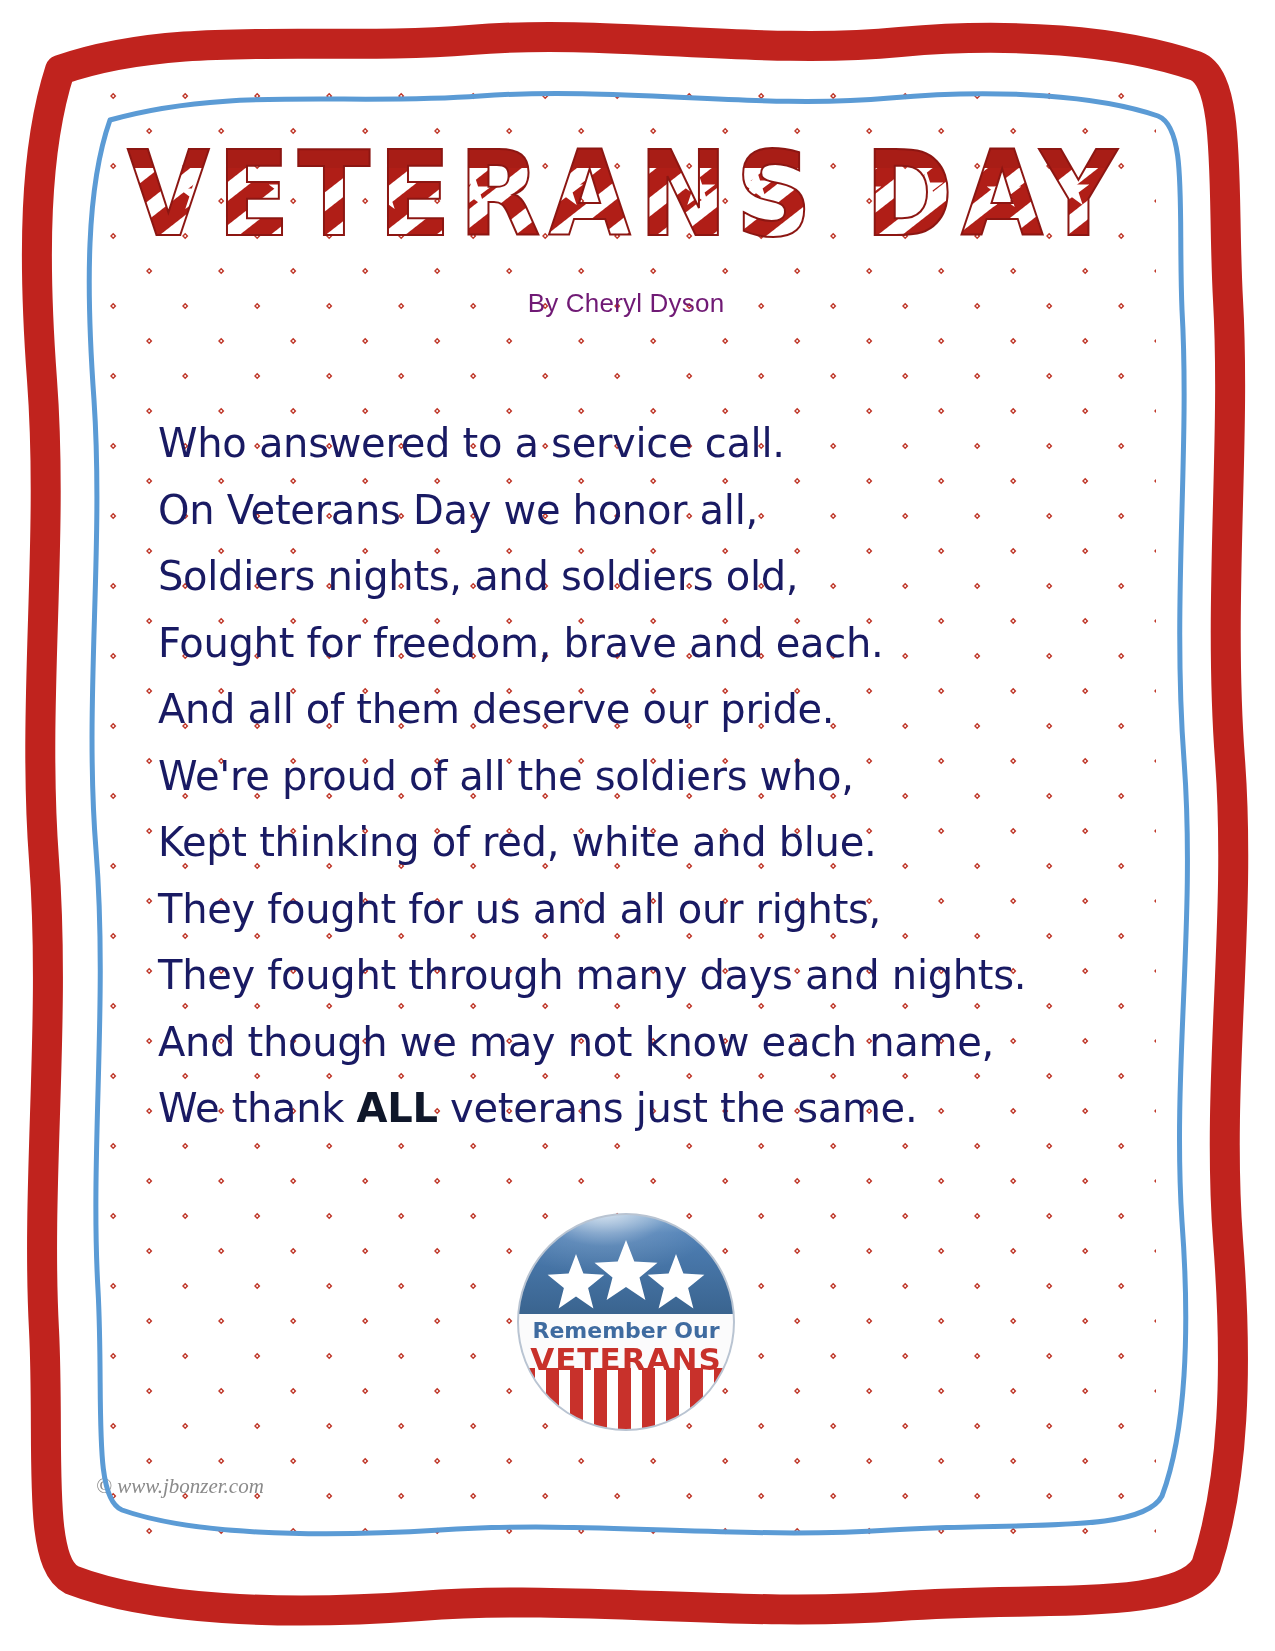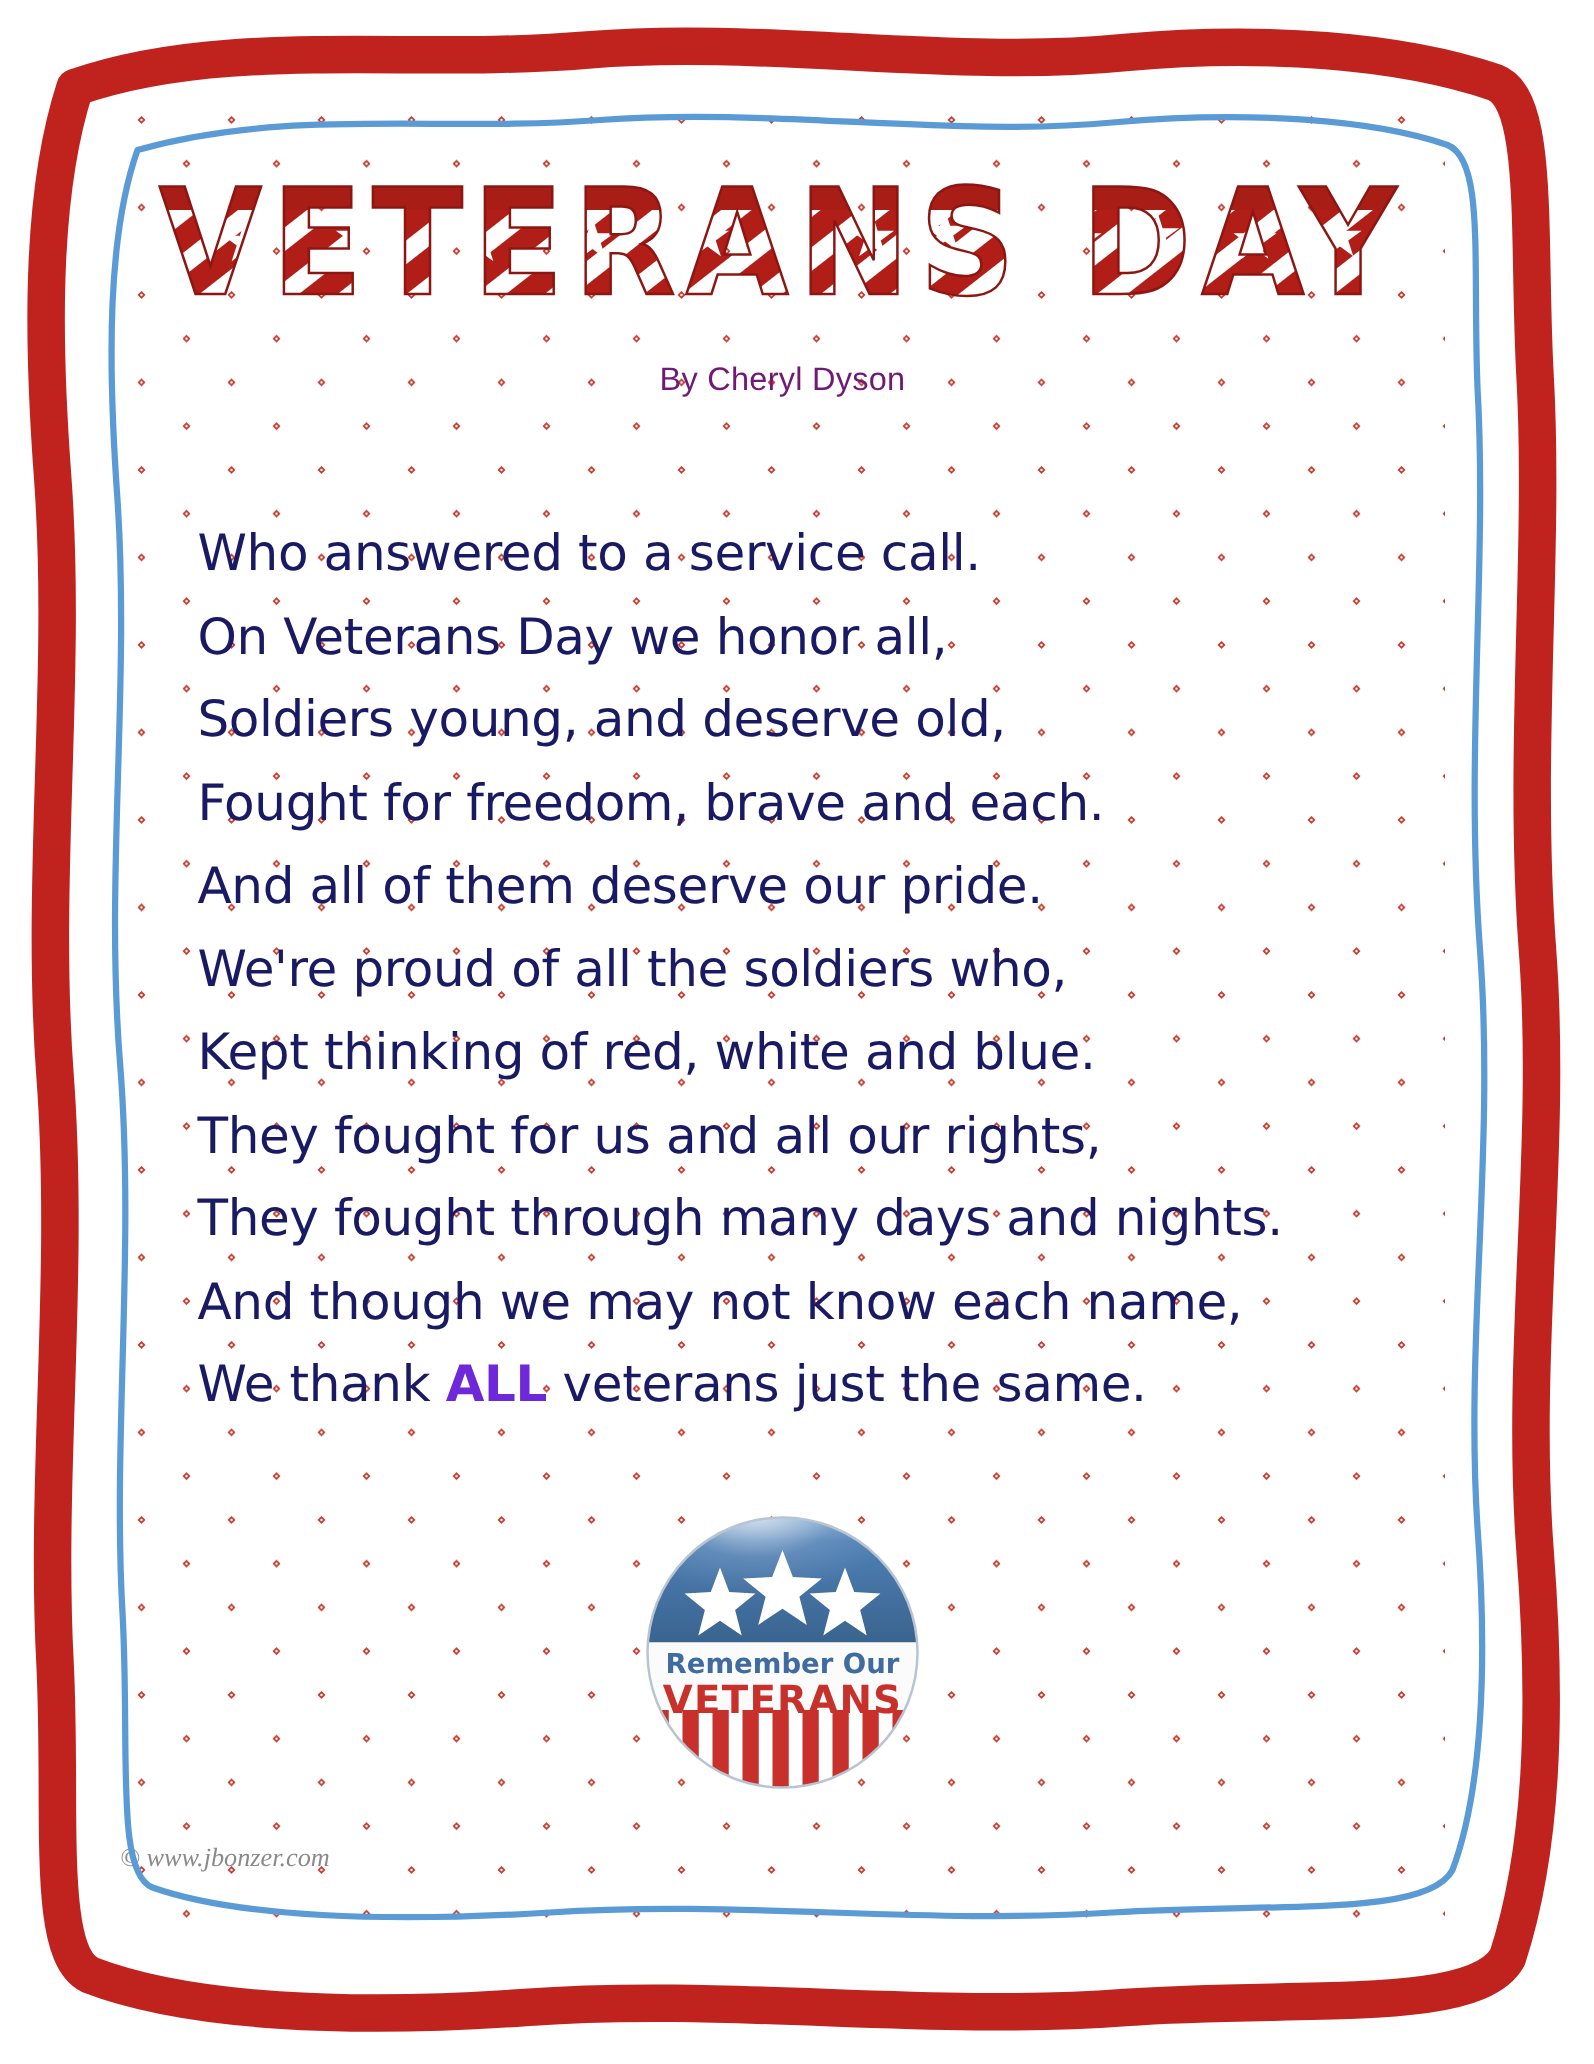--- a/index.html
+++ b/index.html
@@ -78,21 +78,21 @@
     width: 990px;
   }
   .poem-line {
     color: #191A63;
     font-family: "DejaVu Sans", sans-serif;
     font-size: 40px;
     line-height: 66.5px;
     white-space: nowrap;
     letter-spacing: -0.3px;
   }
-  .hl-red { color: #6d28d9; font-weight: bold; }
+  .hl-red { color: #0f172a; font-weight: bold; }
 
   
   #badge {
     position: absolute;
     left: 418px;
     top: 1126px;
     width: 224px;
     height: 224px;
   }
 
@@ -168,21 +168,21 @@
 
         <text x="500" y="103" text-anchor="middle" fill="none" stroke="#8C1612" stroke-width="2" font-family="'DejaVu Sans', sans-serif" font-size="118" font-weight="bold" letter-spacing="8" style="font-stretch:condensed">VETERANS DAY</text>
       </svg>
     </div>
 
     <div id="byline">By Cheryl Dyson</div>
 
     <div id="poem">
       <div class="poem-line">Who answered to a service call.</div>
       <div class="poem-line">On Veterans Day we honor all,</div>
-      <div class="poem-line">Soldiers young, and deserve old,</div>
+      <div class="poem-line">Soldiers nights, and soldiers old,</div>
       <div class="poem-line">Fought for freedom, brave and each.</div>
       <div class="poem-line">And all of them deserve our pride.</div>
       <div class="poem-line">We're proud of all the soldiers who,</div>
       <div class="poem-line">Kept thinking of red, white and blue.</div>
       <div class="poem-line">They fought for us and all our rights,</div>
       <div class="poem-line">They fought through many days and nights.</div>
       <div class="poem-line">And though we may not know each name,</div>
       <div class="poem-line"><span>We thank </span><span class="hl-red">ALL</span><span> veterans just the same.</span></div>
     </div>
 

